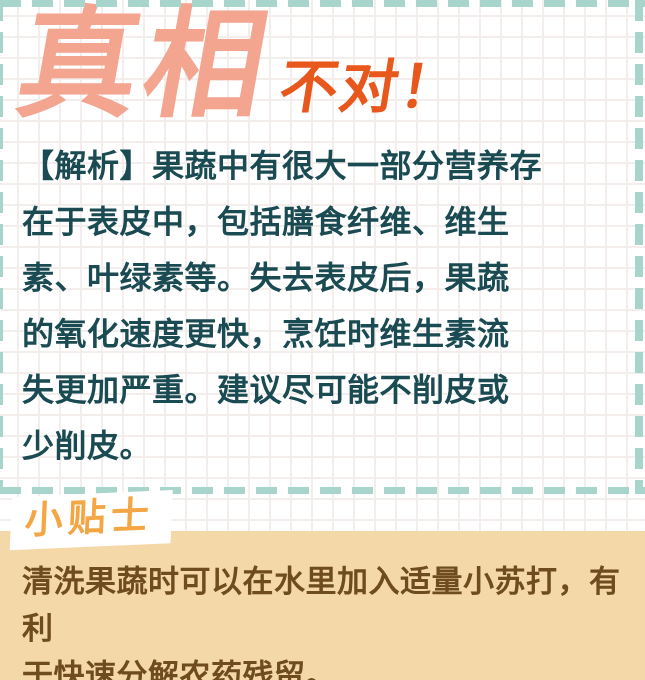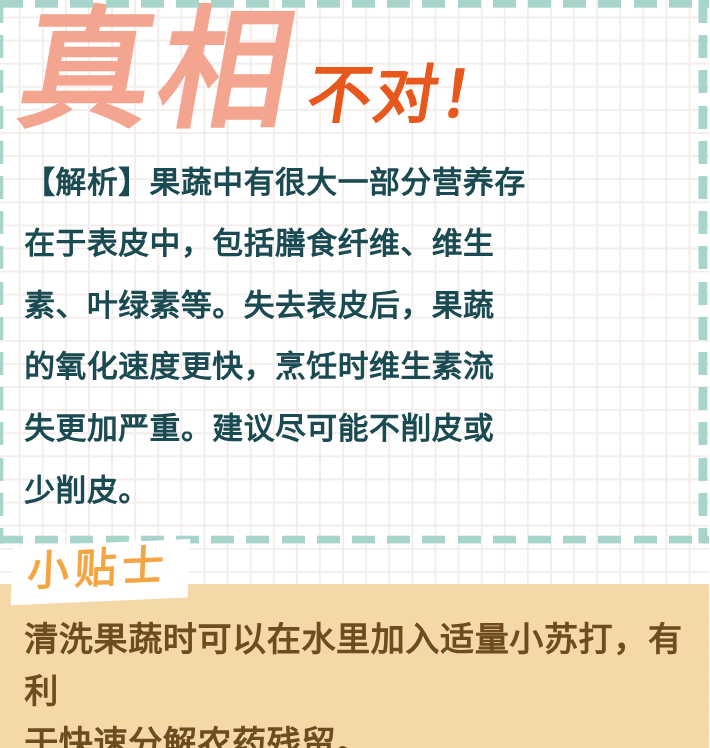--- a/index.html
+++ b/index.html
@@ -65,21 +65,21 @@
     color: #e8581d;
     transform: skewX(-9deg);
     white-space: nowrap;
   }
 
   .analysis-text {
     position: absolute;
     left: 22px; top: 138px;
     width: 612px;
     z-index: 2;
-    font-size: 28px;
+    font-size: 32px;
     line-height: 56px;
     font-weight: 700;
     letter-spacing: 0.5px;
     color: #1a4a52;
     white-space: pre-line;
   }
 
   .tip-box {
     position: absolute;
     left: 0; top: 531px;

